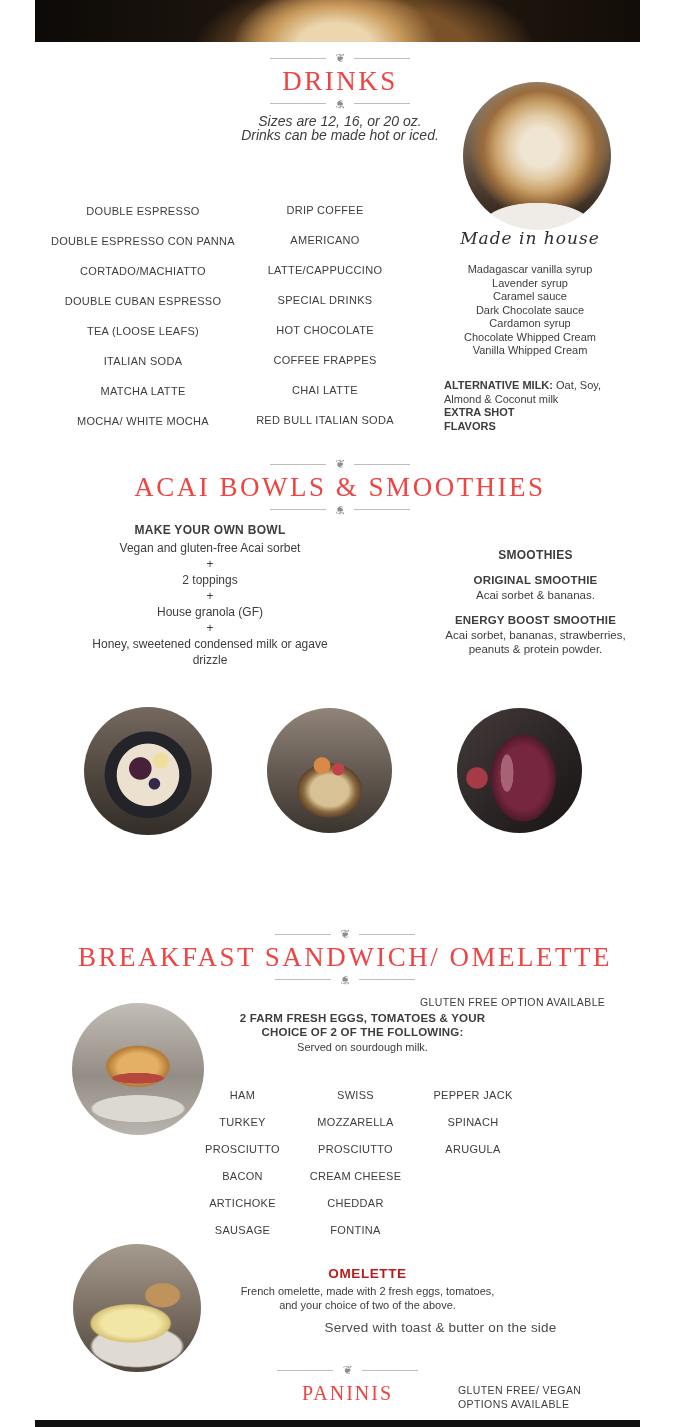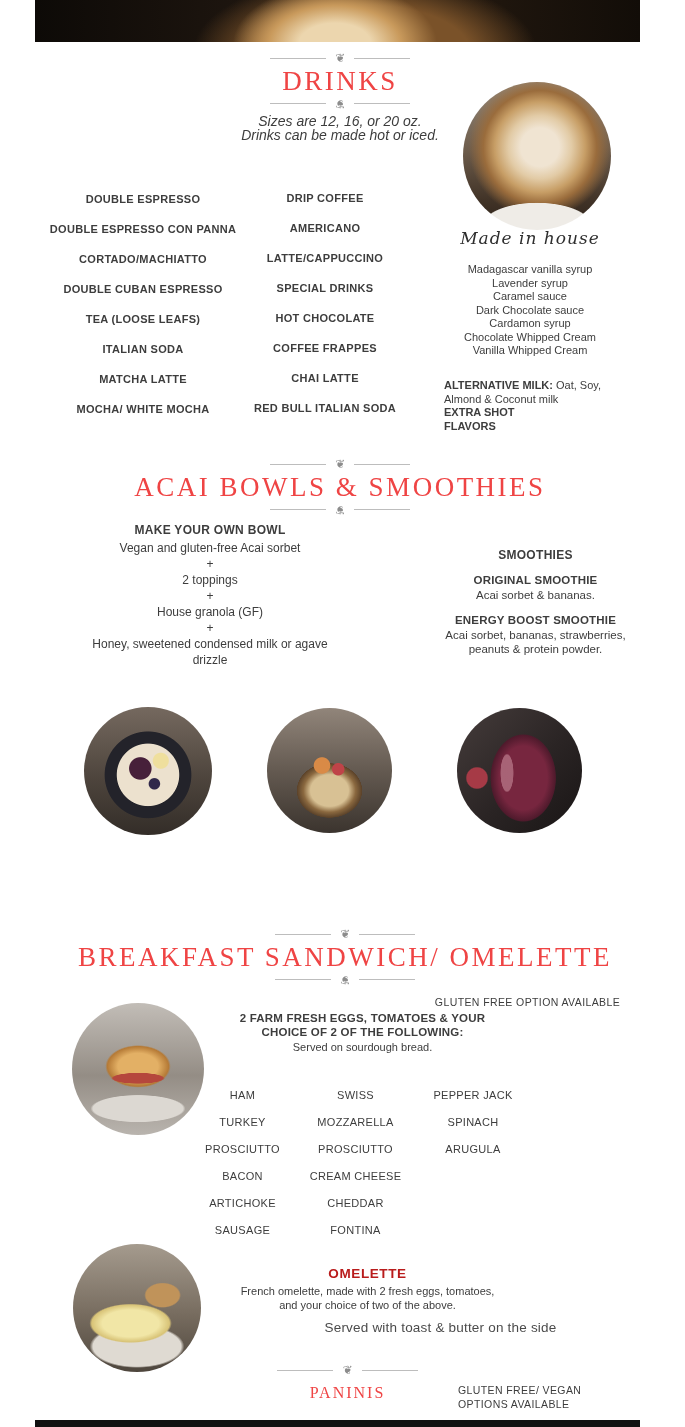--- a/index.html
+++ b/index.html
@@ -61,25 +61,25 @@
       linear-gradient(180deg, #a59b8e 0%, #776c5f 55%, #4e463d 100%);
   }
 
   
   .flourish{display:flex;align-items:center;justify-content:center;gap:9px}
   .fl-line{height:1px;background:#bdbdbd;width:56px;display:inline-block}
   .fl-glyph{font-family:"DejaVu Sans",sans-serif;font-size:12px;color:#8c8c8c;line-height:1}
   .flip{transform:scaleY(-1)}
   .sec-title{font-family:Liberation Serif, serif;font-weight:400;color:#ef4444;
              letter-spacing:2.5px;font-size:27px;line-height:30px;margin:2px 0}
-  .sec-title.sm{font-size:16px;letter-spacing:2px}
+  .sec-title.sm{font-size:20px;letter-spacing:2px}
 
   
   .ital{font-style:italic;font-size:14px;line-height:14px}
-  .menu-item{font-size:11px;font-weight:700;letter-spacing:.3px;line-height:12px;margin:0 0 18px}
+  .menu-item{font-size:11px;font-weight:400;letter-spacing:.3px;line-height:12px;margin:12px 0 18px}
   .ing-item{font-size:11px;font-weight:400;letter-spacing:.3px;line-height:12px;margin:0 0 15px}
   .small{font-size:11px;line-height:13.5px}
   .script{font-family:"DejaVu Serif","Liberation Serif",serif;font-style:italic;font-size:17px;
           letter-spacing:1px;color:#2e2e2e}
   .acai-head{font-size:12px;font-weight:700;letter-spacing:.3px;margin:0 0 3px}
   .acai-line{font-size:12px;line-height:16px}
   .sm-name{font-size:11.5px;font-weight:700;margin:12px 0 2px;letter-spacing:.2px}
   .sm-desc{font-size:11.5px;line-height:14px}
   .note-caps{font-size:10.5px;letter-spacing:.4px;line-height:13.5px}
   .intro-b{font-size:11.5px;font-weight:700;line-height:13.5px;letter-spacing:.2px}
@@ -201,30 +201,30 @@
         <span class="fl-line"></span>
     </div>
     <h2 class="sec-title">BREAKFAST SANDWICH/ OMELETTE</h2>
     <div class="flourish flip">
       <span class="fl-line"></span>
         <span class="fl-glyph">❦</span>
         <span class="fl-line"></span>
     </div>
   </div>
 
-  <div class="abs" style="left:420px;top:996px;width:215px;text-align:center">
+  <div class="abs" style="left:420px;top:996px;width:215px;text-align:left">
     <p class="note-caps">GLUTEN FREE OPTION AVAILABLE</p>
   </div>
 
   <div class="abs photo photo-sandwich" style="left:72px;top:1003px;width:132px;height:132px"></div>
 
   <div class="abs center" style="left:205px;top:1012px;width:315px">
     <p class="intro-b">2 FARM FRESH EGGS, TOMATOES &amp; YOUR</p>
     <p class="intro-b">CHOICE OF 2 OF THE FOLLOWING:</p>
-    <p class="intro-sub">Served on sourdough bread.</p>
+    <p class="intro-sub">Served on sourdough milk.</p>
   </div>
 
   <div class="abs center" style="left:195px;top:1089px;width:95px">
     <p class="ing-item">HAM</p>
     <p class="ing-item">TURKEY</p>
     <p class="ing-item">PROSCIUTTO</p>
     <p class="ing-item">BACON</p>
     <p class="ing-item">ARTICHOKE</p>
     <p class="ing-item">SAUSAGE</p>
   </div>

